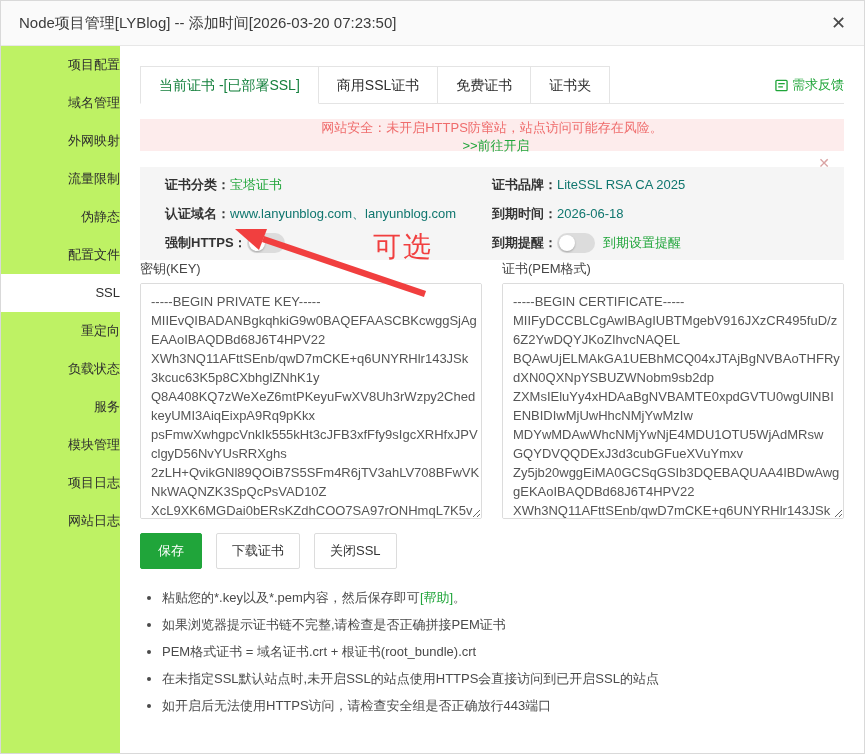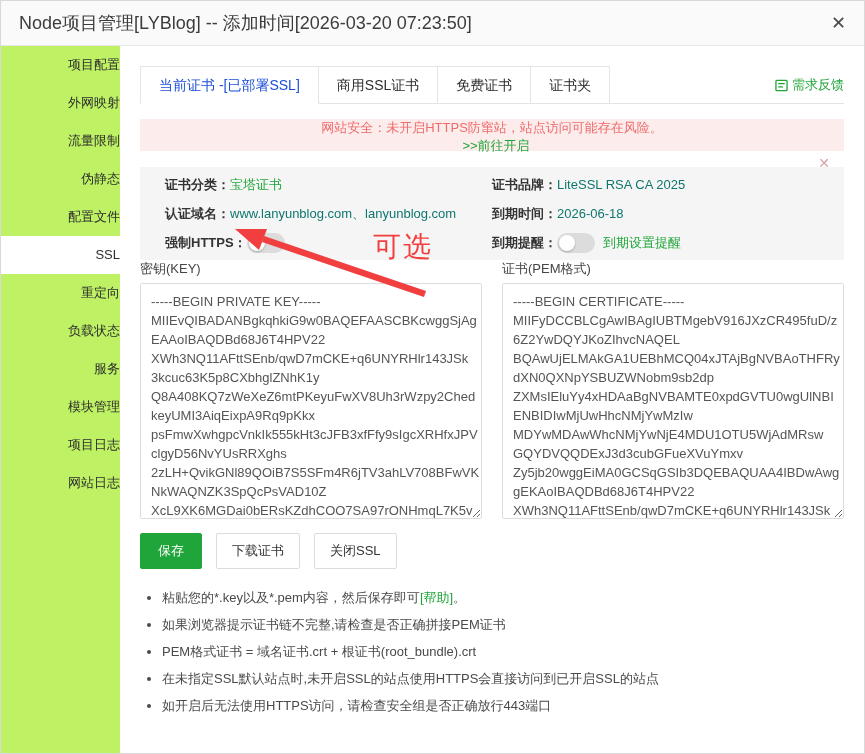--- a/index.html
+++ b/index.html
@@ -7,37 +7,37 @@
   body { font-family:"Liberation Sans","DejaVu Sans",sans-serif; }
   .window {
     width:865px; height:754px; background:#fff; border:1px solid #d9d9d9;
     position:relative; overflow:hidden;
   }
   
   .titlebar {
     height:45px; background:#fafafa; border-bottom:1px solid #e7e7e7;
     display:flex; align-items:center; padding:0 18px;
   }
-  .titlebar .title { font-size:18px; color:#3c3c3c; }
+  .titlebar .title { font-size:15px; color:#3c3c3c; }
   .titlebar .close { margin-left:auto; font-size:18px; color:#4a4a4a; cursor:pointer; line-height:1; }
   
   .bodywrap { display:flex; height:708px; }
   .sidebar { width:119px; background:#bef264; flex:none;text-align:right; }
   .side-item { height:38px; line-height:38px; padding-left:30px; font-size:13px; color:#2e2e2e; cursor:pointer; }
   .side-item.active { background:#fff; }
   .main { flex:1; padding:20px 20px 0; position:relative; background:#fff; }
   
   .tabbar { display:flex; border-bottom:1px solid #e4e4e4; position:relative; }
   .tab {
     height:38px; line-height:37px; padding:0 18px; font-size:14px; color:#2e2e2e;
     background:#fff; border:1px solid #e4e4e4; border-left:none; margin-bottom:-1px;
     cursor:pointer; white-space:nowrap;
   }
   .tab:first-child { border-left:1px solid #e4e4e4; }
-  .tab.active { color:#1d4ed8; border-bottom:1px solid #fff;text-align:center; }
+  .tab.active { color:#15803d; border-bottom:1px solid #fff;text-align:center; }
   .feedback {
     position:absolute; right:0; top:10px; color:#20a53a; font-size:13px;
     display:flex; align-items:center; gap:4px; cursor:pointer;
   }
   
   .warnbar {
     margin-top:15px; height:32px; background:#fdecec; display:flex; align-items:center;
     padding:0 14px; font-size:13px;flex-direction:column;
   }
   .warn-text { color:#ef6c6c; }
@@ -94,20 +94,21 @@
 <div class="window">
 
   <div class="titlebar">
     <span class="title">Node项目管理[LYBlog] -- 添加时间[2026-03-20 07:23:50]</span>
     <span class="close">✕</span>
   </div>
 
   <div class="bodywrap">
     <div class="sidebar">
       <div class="side-item">项目配置</div>
+      <div class="side-item">域名管理</div>
       <div class="side-item">外网映射</div>
       <div class="side-item">流量限制</div>
       <div class="side-item">伪静态</div>
       <div class="side-item">配置文件</div>
       <div class="side-item active">SSL</div>
       <div class="side-item">重定向</div>
       <div class="side-item">负载状态</div>
       <div class="side-item">服务</div>
       <div class="side-item">模块管理</div>
       <div class="side-item">项目日志</div>

